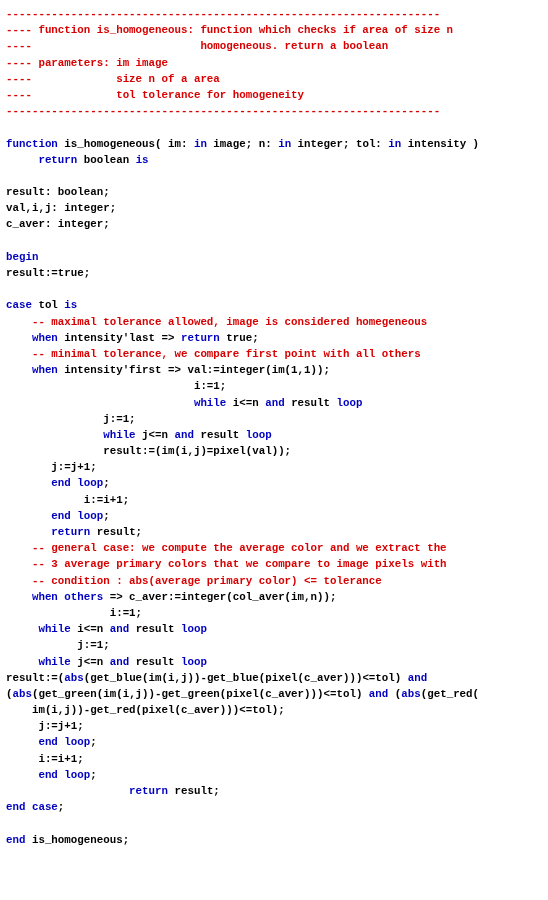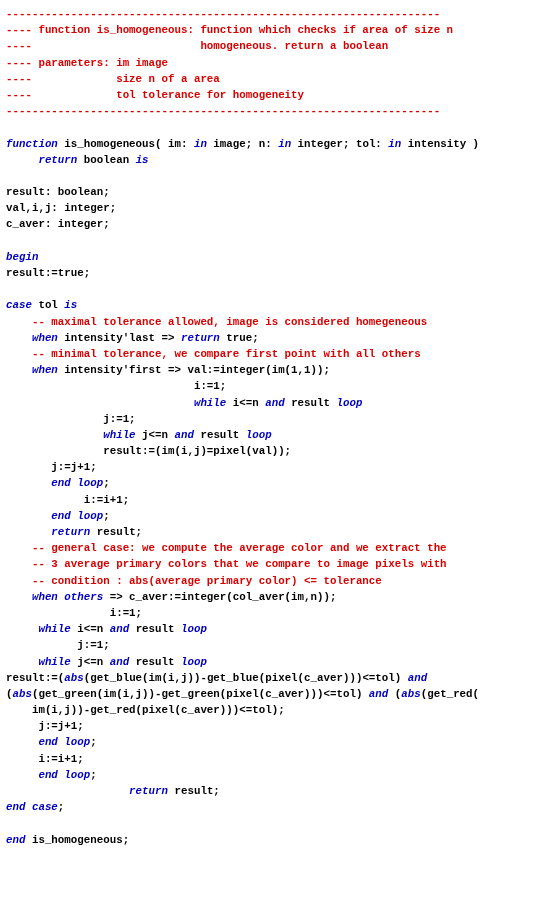--- a/index.html
+++ b/index.html
@@ -11,19 +11,19 @@
   }
   .code-block {
     font-family: "Courier New", monospace;
     font-size: 10.8px;
     line-height: 1.5;
     white-space: pre;
     color: #000;
     font-weight: bold;
   }
   .comment { color: #d80000; }
-  .keyword { color: #0000c0; font-style: italic; }
+  .keyword { color: #0000c0; }
   .normal  { color: #000; }
 </style>
 </head>
 <body>
 
 <div class="code-block" id="code"><div><span class="comment">-------------------------------------------------------------------</span></div><div><span class="comment">---- function is_homogeneous: function which checks if area of size n</span></div><div><span class="comment">----                          homogeneous. return a boolean</span></div><div><span class="comment">---- parameters: im image</span></div><div><span class="comment">----             size n of a area</span></div><div><span class="comment">----             tol tolerance for homogeneity</span></div><div><span class="comment">-------------------------------------------------------------------</span></div><div>&nbsp;</div><div><span class="keyword">function</span><span class="normal"> is_homogeneous( im: </span><span class="keyword">in</span><span class="normal"> image; n: </span><span class="keyword">in</span><span class="normal"> integer; tol: </span><span class="keyword">in</span><span class="normal"> intensity )</span></div><div><span class="normal">     </span><span class="keyword">return</span><span class="normal"> boolean </span><span class="keyword">is</span></div><div>&nbsp;</div><div><span class="normal">result: boolean;</span></div><div><span class="normal">val,i,j: integer;</span></div><div><span class="normal">c_aver: integer;</span></div><div>&nbsp;</div><div><span class="keyword">begin</span></div><div><span class="normal">result:=true;</span></div><div>&nbsp;</div><div><span class="keyword">case</span><span class="normal"> tol </span><span class="keyword">is</span></div><div><span class="normal">    </span><span class="comment">-- maximal tolerance allowed, image is considered homegeneous</span></div><div><span class="normal">    </span><span class="keyword">when</span><span class="normal"> intensity'last =&gt; </span><span class="keyword">return</span><span class="normal"> true;</span></div><div><span class="normal">    </span><span class="comment">-- minimal tolerance, we compare first point with all others</span></div><div><span class="normal">    </span><span class="keyword">when</span><span class="normal"> intensity'first =&gt; val:=integer(im(1,1));</span></div><div><span class="normal">                             i:=1;</span></div><div><span class="normal">                             </span><span class="keyword">while</span><span class="normal"> i&lt;=n </span><span class="keyword">and</span><span class="normal"> result </span><span class="keyword">loop</span></div><div><span class="normal">               j:=1;</span></div><div><span class="normal">               </span><span class="keyword">while</span><span class="normal"> j&lt;=n </span><span class="keyword">and</span><span class="normal"> result </span><span class="keyword">loop</span></div><div><span class="normal">               result:=(im(i,j)=pixel(val));</span></div><div><span class="normal">       j:=j+1;</span></div><div><span class="normal">       </span><span class="keyword">end loop</span><span class="normal">;</span></div><div><span class="normal">            i:=i+1;</span></div><div><span class="normal">       </span><span class="keyword">end loop</span><span class="normal">;</span></div><div><span class="normal">       </span><span class="keyword">return</span><span class="normal"> result;</span></div><div><span class="normal">    </span><span class="comment">-- general case: we compute the average color and we extract the</span></div><div><span class="normal">    </span><span class="comment">-- 3 average primary colors that we compare to image pixels with</span></div><div><span class="normal">    </span><span class="comment">-- condition : abs(average primary color) &lt;= tolerance</span></div><div><span class="normal">    </span><span class="keyword">when others</span><span class="normal"> =&gt; c_aver:=integer(col_aver(im,n));</span></div><div><span class="normal">                i:=1;</span></div><div><span class="normal">     </span><span class="keyword">while</span><span class="normal"> i&lt;=n </span><span class="keyword">and</span><span class="normal"> result </span><span class="keyword">loop</span></div><div><span class="normal">           j:=1;</span></div><div><span class="normal">     </span><span class="keyword">while</span><span class="normal"> j&lt;=n </span><span class="keyword">and</span><span class="normal"> result </span><span class="keyword">loop</span></div><div><span class="normal">result:=(</span><span class="keyword">abs</span><span class="normal">(get_blue(im(i,j))-get_blue(pixel(c_aver)))&lt;=tol) </span><span class="keyword">and</span></div><div><span class="normal">(</span><span class="keyword">abs</span><span class="normal">(get_green(im(i,j))-get_green(pixel(c_aver)))&lt;=tol) </span><span class="keyword">and</span><span class="normal"> (</span><span class="keyword">abs</span><span class="normal">(get_red(</span></div><div><span class="normal">    im(i,j))-get_red(pixel(c_aver)))&lt;=tol);</span></div><div><span class="normal">     j:=j+1;</span></div><div><span class="normal">     </span><span class="keyword">end loop</span><span class="normal">;</span></div><div><span class="normal">     i:=i+1;</span></div><div><span class="normal">     </span><span class="keyword">end loop</span><span class="normal">;</span></div><div><span class="normal">                   </span><span class="keyword">return</span><span class="normal"> result;</span></div><div><span class="keyword">end case</span><span class="normal">;</span></div><div>&nbsp;</div><div><span class="keyword">end</span><span class="normal"> is_homogeneous;</span></div></div>
 
 </body></html>

